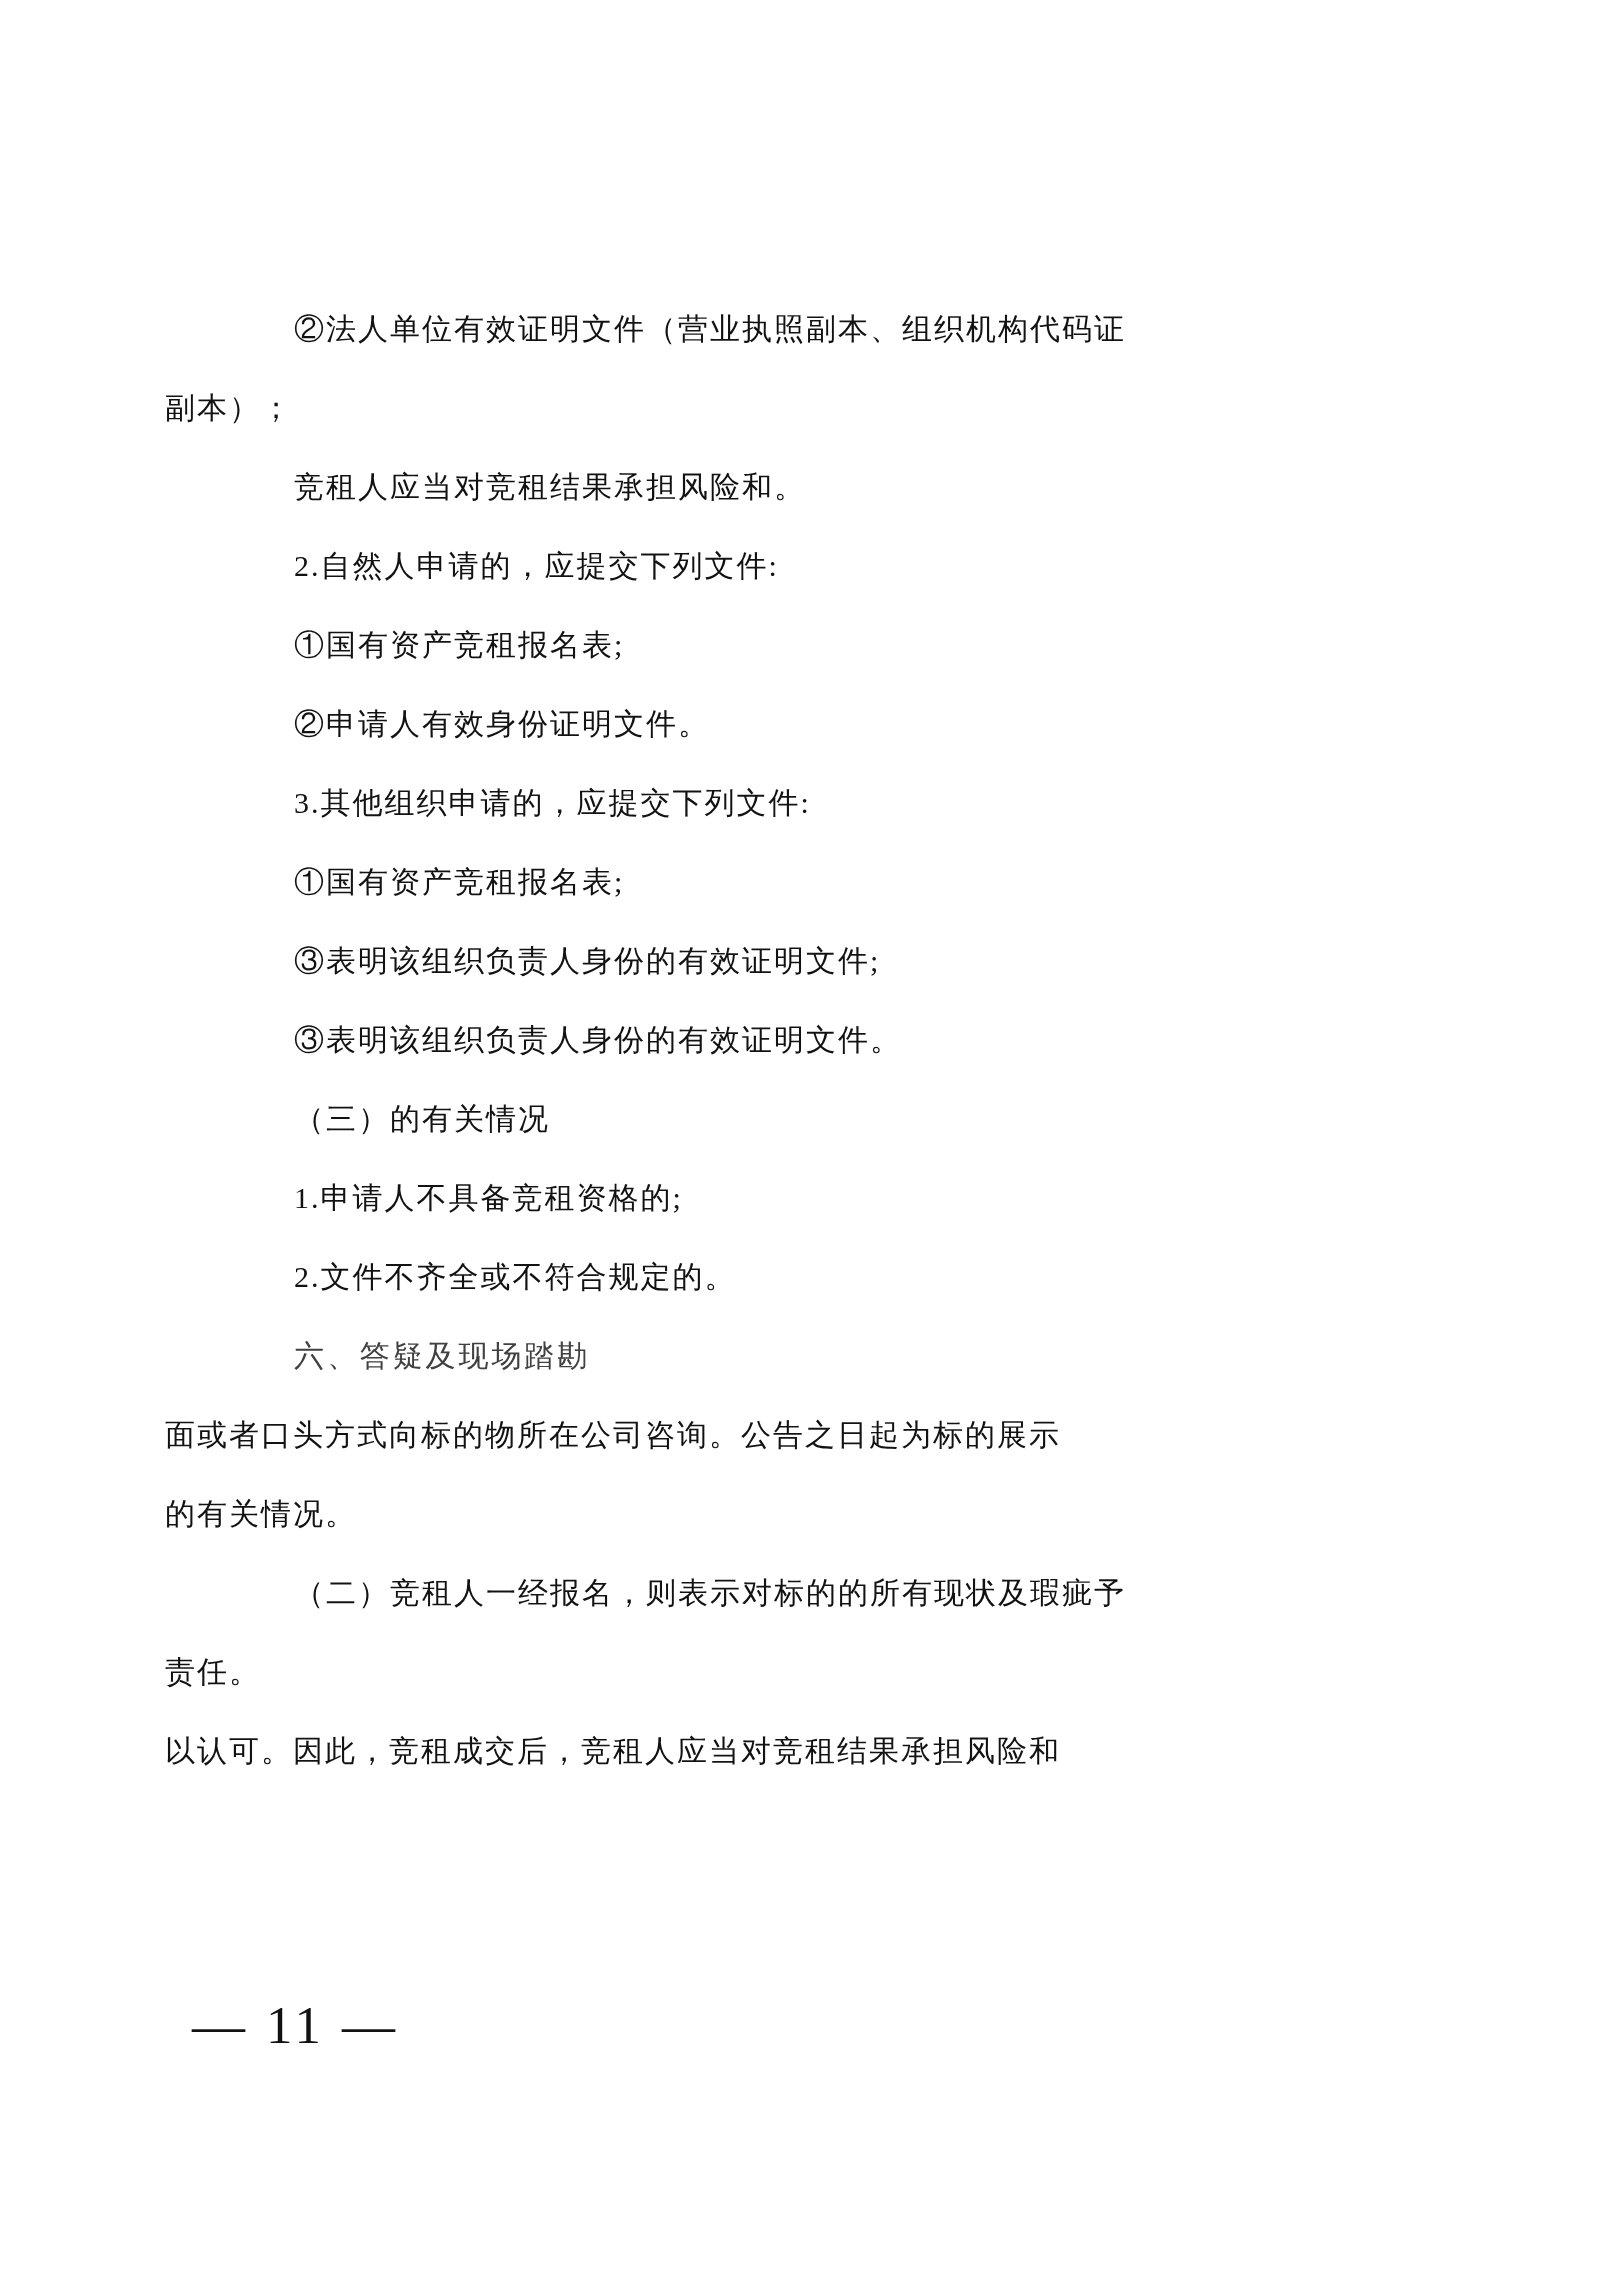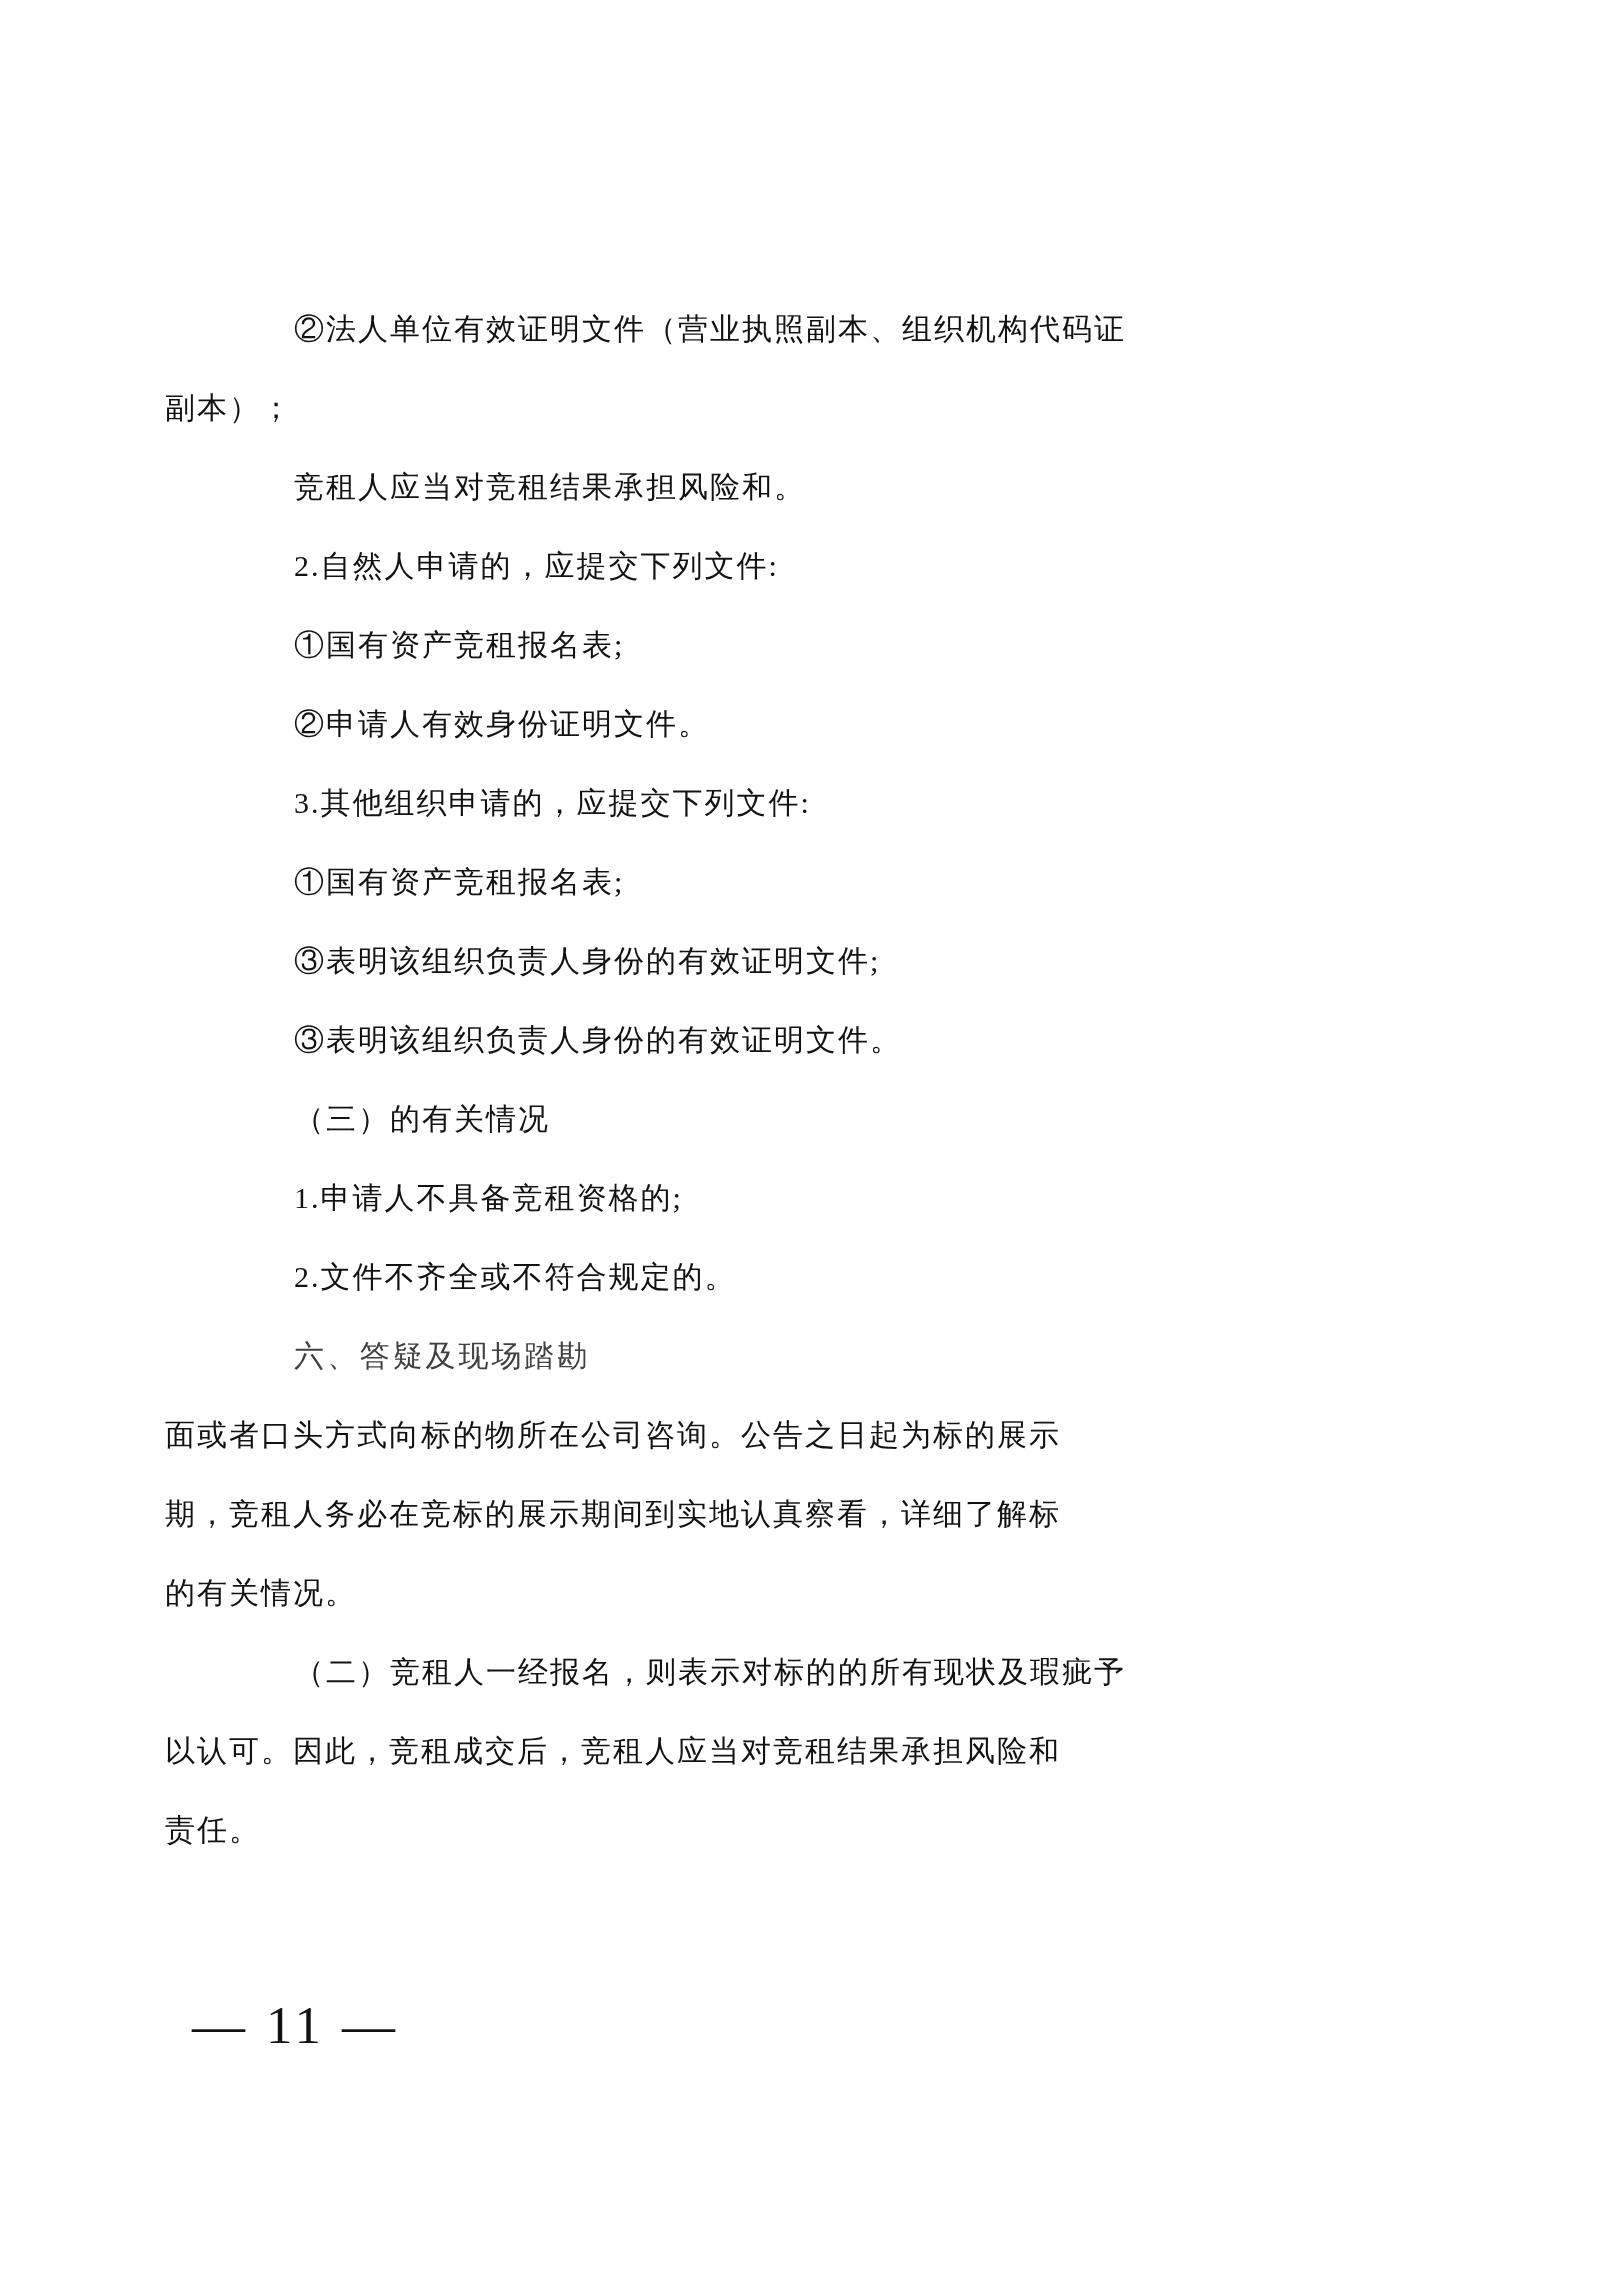--- a/index.html
+++ b/index.html
@@ -64,22 +64,21 @@
     <div class="line indent">②申请人有效身份证明文件。</div>
     <div class="line indent">3.其他组织申请的，应提交下列文件:</div>
     <div class="line indent">①国有资产竞租报名表;</div>
     <div class="line indent">③表明该组织负责人身份的有效证明文件;</div>
     <div class="line indent">③表明该组织负责人身份的有效证明文件。</div>
     <div class="line indent">（三）的有关情况</div>
     <div class="line indent">1.申请人不具备竞租资格的;</div>
     <div class="line indent">2.文件不齐全或不符合规定的。</div>
     <div class="line indent heading">六、答疑及现场踏勘</div>
     <div class="line">面或者口头方式向标的物所在公司咨询。公告之日起为标的展示</div>
-    <div class="line">期，竞租人务必在竞标的展示期间到实地认真察看，详细了解标</div>
     <div class="line">的有关情况。</div>
     <div class="line indent">（二）竞租人一经报名，则表示对标的的所有现状及瑕疵予</div>
+    <div class="line">责任。</div>
     <div class="line">以认可。因此，竞租成交后，竞租人应当对竞租结果承担风险和</div>
-    <div class="line">责任。</div>
   </div>
 
   <div class="footer">— 11 —</div>
 </div>
 
 
 </body></html>

